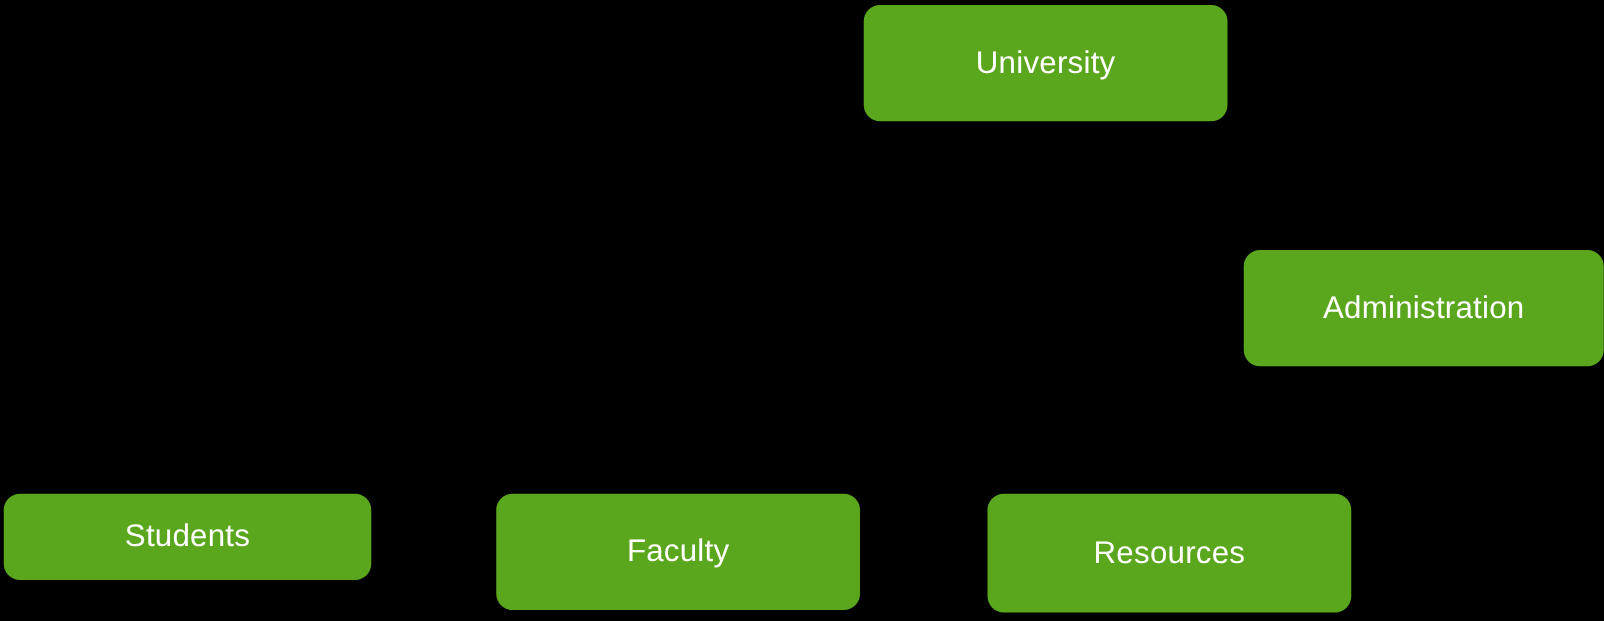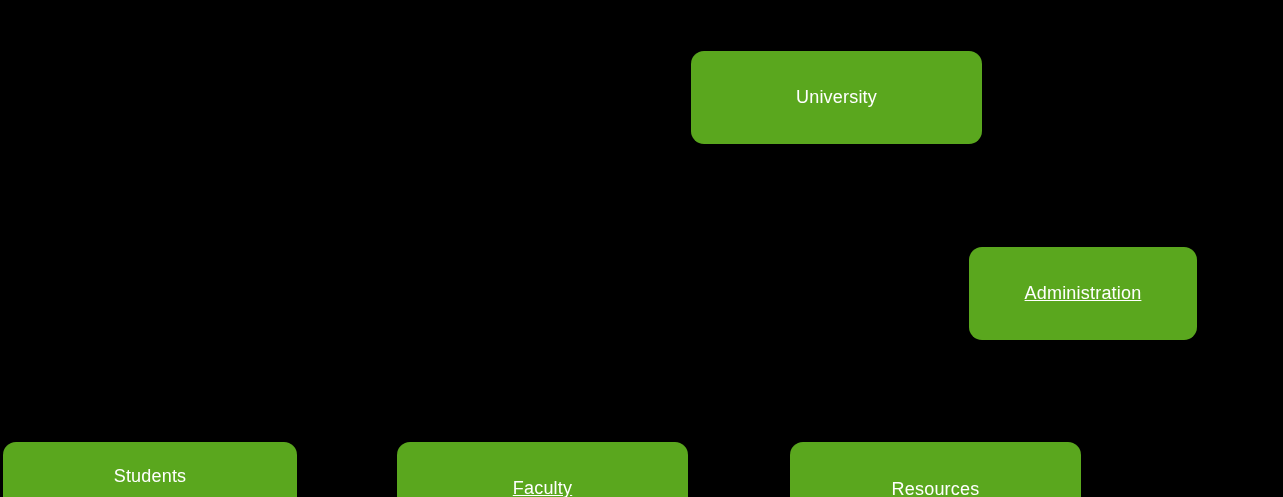--- a/index.html
+++ b/index.html
@@ -19,33 +19,32 @@
     height: 497px;
     background: #000000;
   }
   .node {
     position: absolute;
     width: 291px;
     height: 93px;
     background: #5aa71e;
     border-radius: 13px;
     color: #ffffff;
-    font-size: 18px;
+    font-size: 25px;
     display: flex;
     align-items: center;
     justify-content: center;
     text-align: center;
     letter-spacing: 0.2px;
-    margin-top: 47px;
   }
   .node-university     { left: 691px; top: 4px;   }
   .node-departments    { left: 397px; top: 200px; }
-  .node-administration { left: 969px; top: 200px; width: 228px; text-decoration: underline; }
+  .node-administration { left: 995px; top: 200px; width: 288px; }
   .node-students       { left: 3px;   top: 395px; width: 294px; height: 69px; }
-  .node-faculty        { left: 397px; top: 395px; text-decoration: underline; }
+  .node-faculty        { left: 397px; top: 395px; }
   .node-resources      { left: 790px; top: 395px; height: 95px; }
 </style>
 </head>
 <body>
 
 <div class="canvas">
   <div class="node node-university">University</div>
 
 
   <div class="node node-administration">Administration</div>

